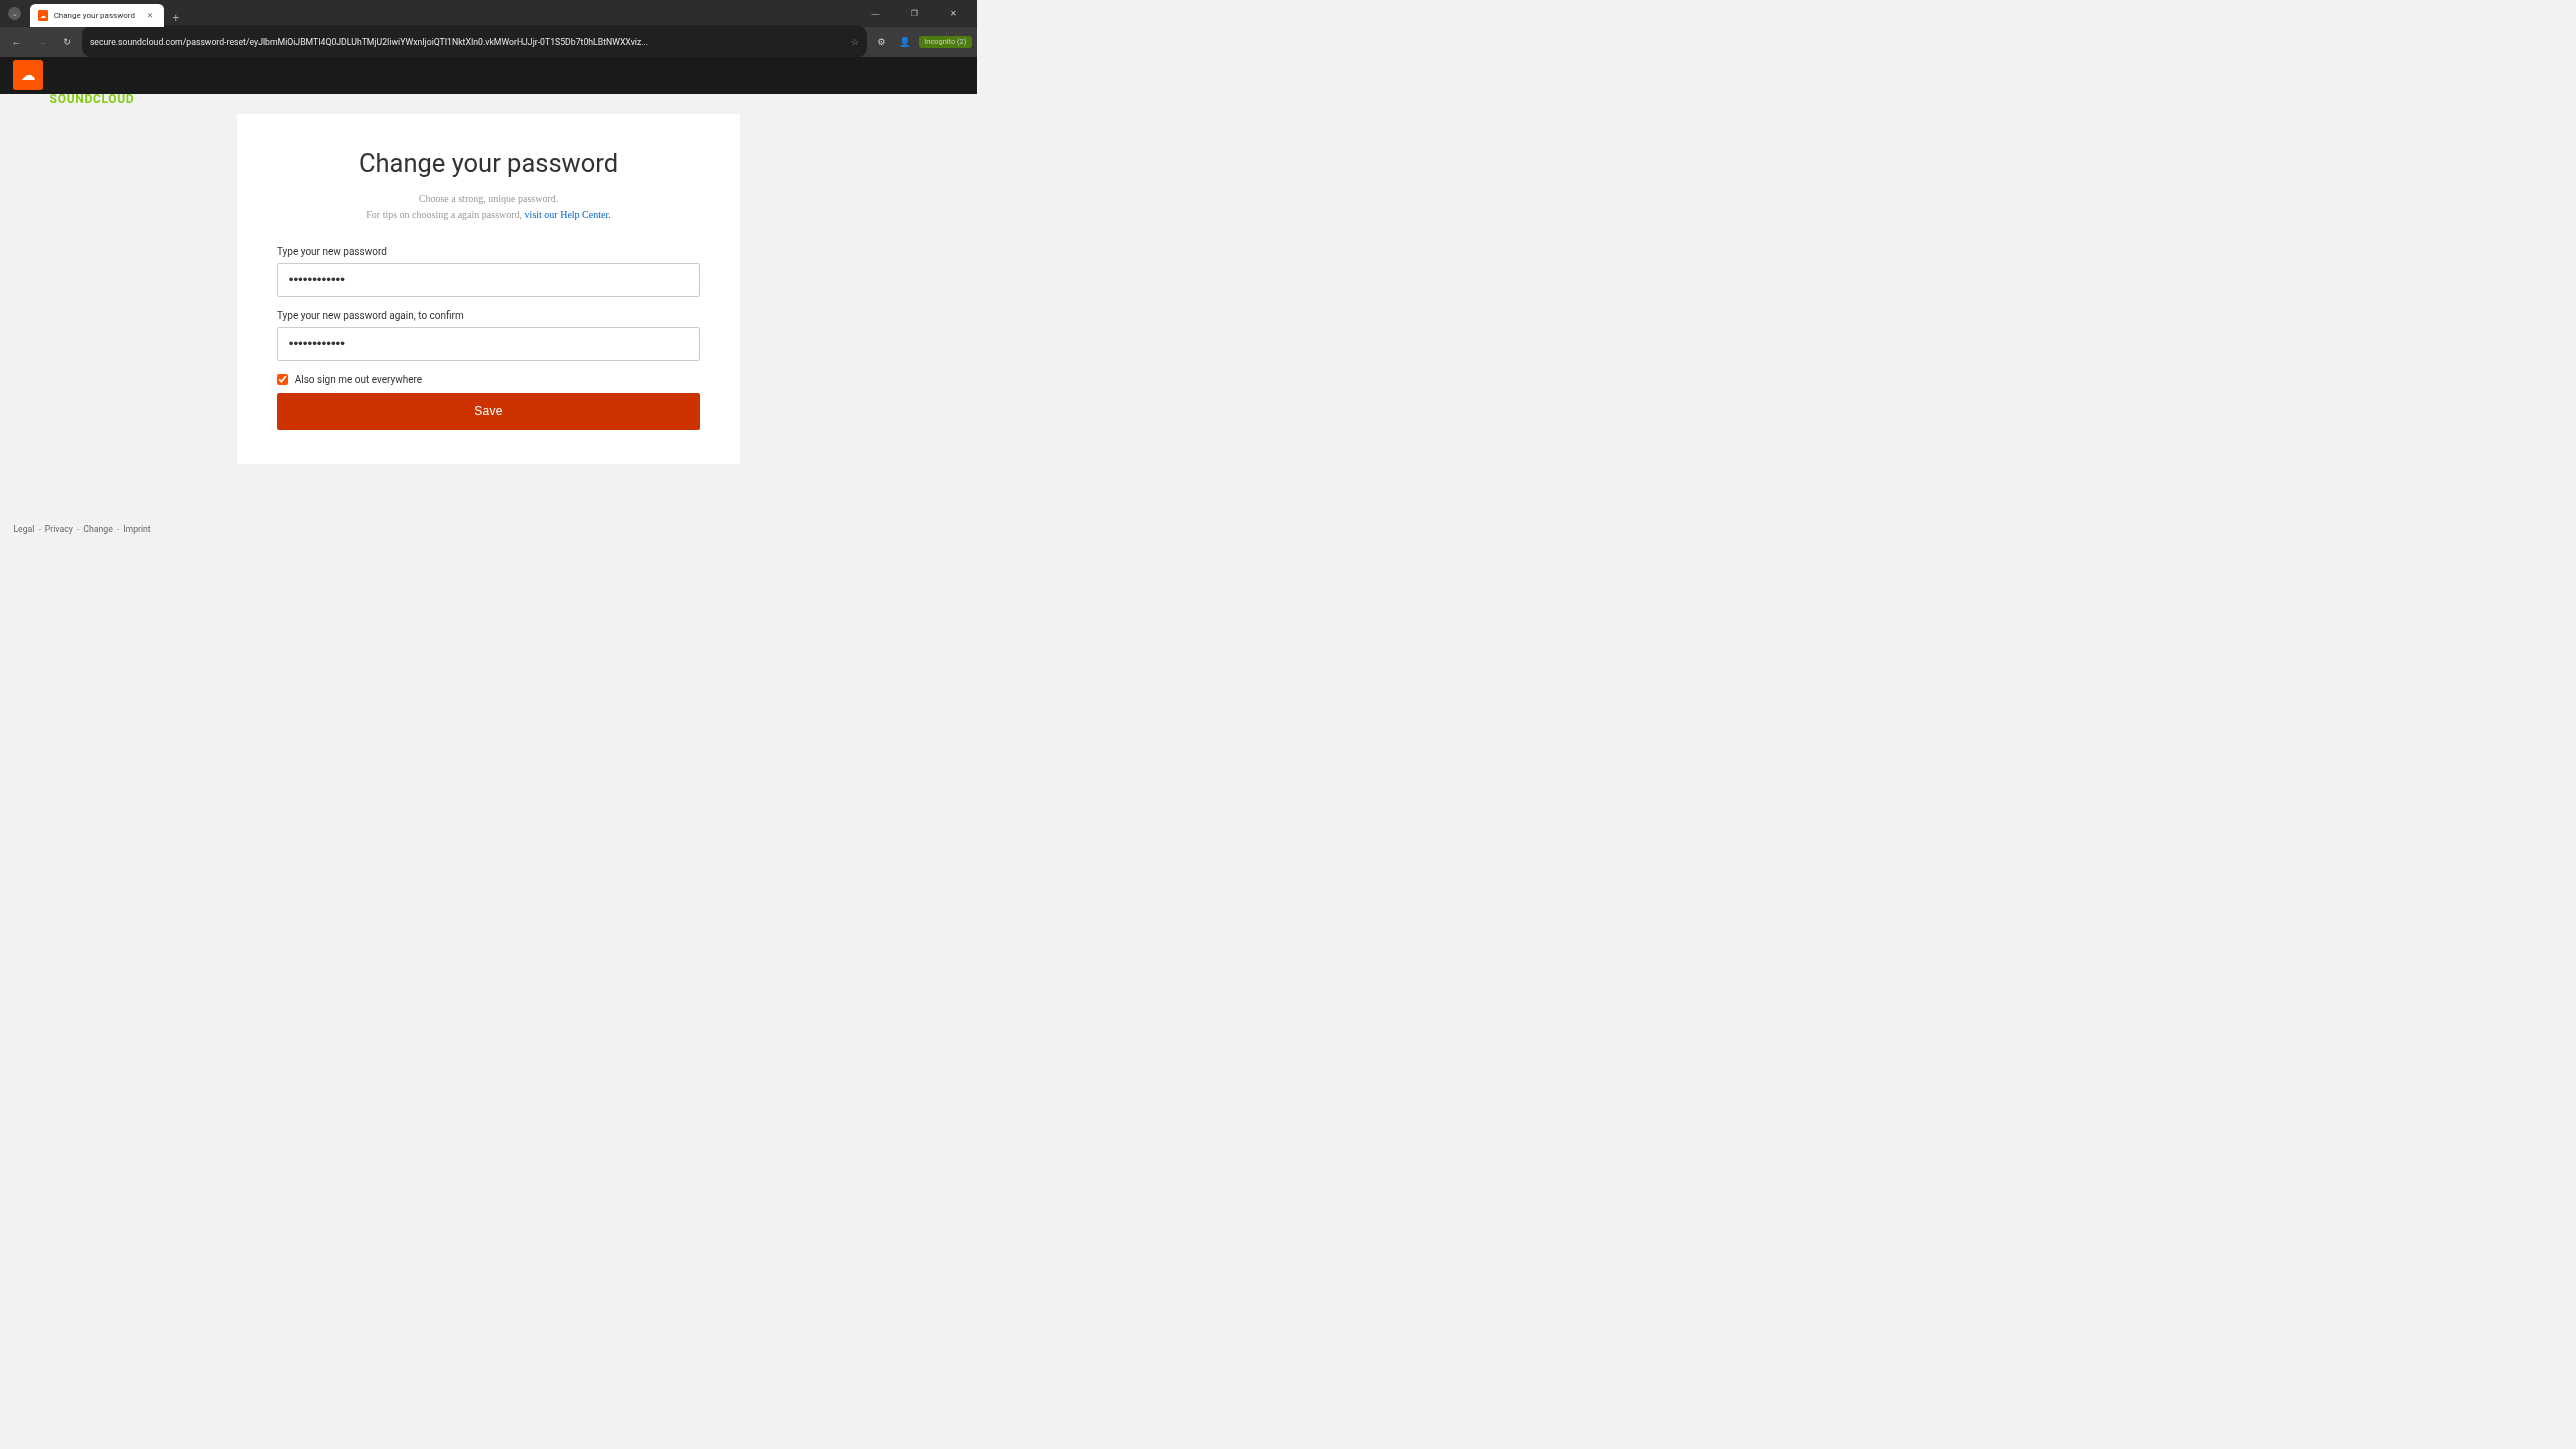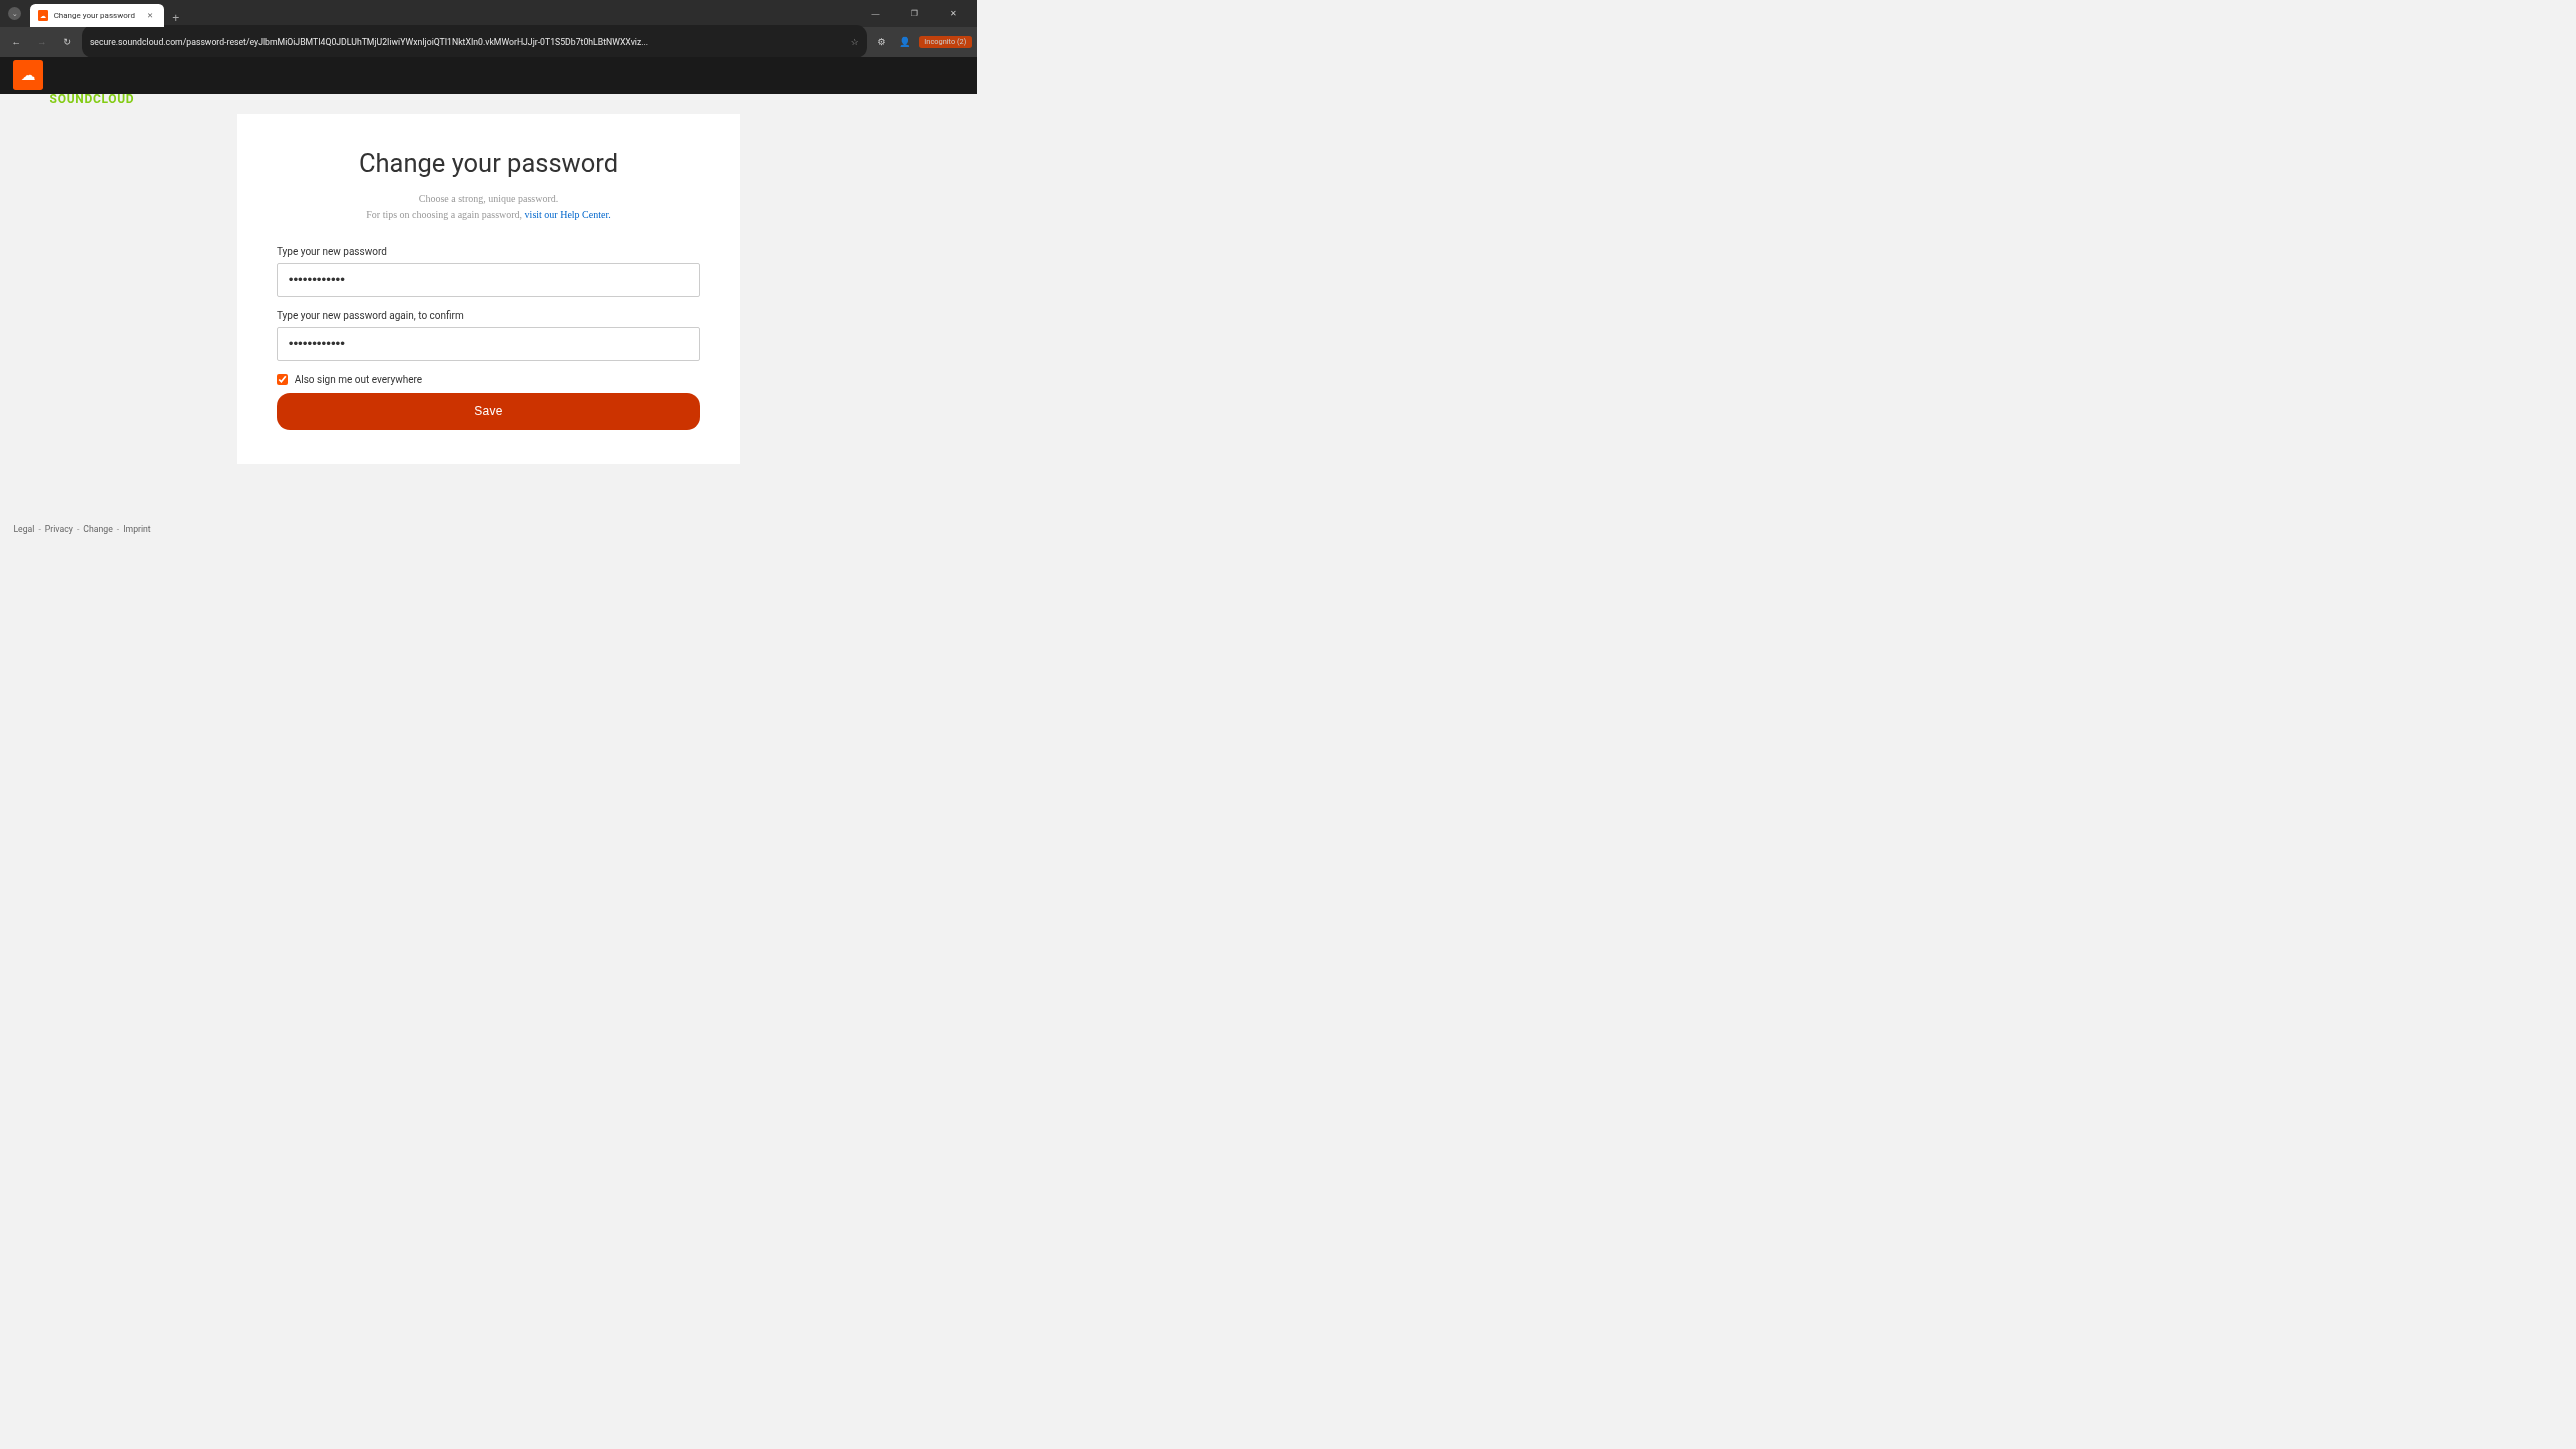--- a/index.html
+++ b/index.html
@@ -223,21 +223,21 @@
       background: transparent;
       cursor: pointer;
       display: flex;
       align-items: center;
       justify-content: center;
       color: #ccc;
       font-size: 9.4px;
     }
 
     .incognito-badge {
-      background: #c2410c;
+      background: #4d7c0f;
       color: #ccc;
       font-size: 7.4px;
       padding: 1.3px 5.4px;
       border-radius: 2.7px;
       white-space: nowrap;
     }
 
     
     .page-content {
       background: #f2f2f2;
@@ -361,21 +361,21 @@
       font-size: 10px;
       color: #333;
       cursor: pointer;
     }
 
     .save-btn {
       width: 100%;
       height: 37px;
       background: #cc3300;
       border: none;
-      border-radius: 13px;
+      border-radius: 2px;
       color: white;
       font-size: 12px;
       font-weight: 500;
       cursor: pointer;
       letter-spacing: 0.3px;
     }
 
     
     .page-footer {
       padding: 13.4px;

